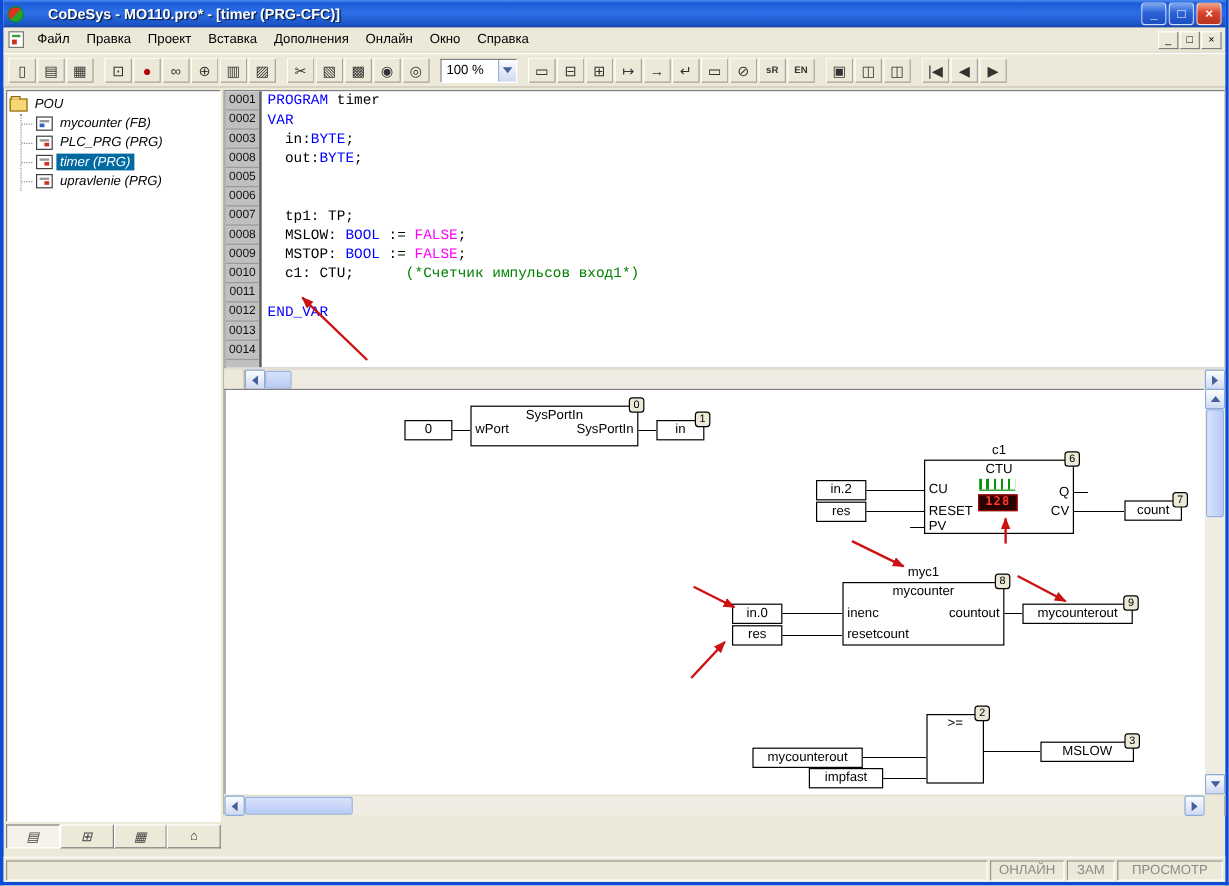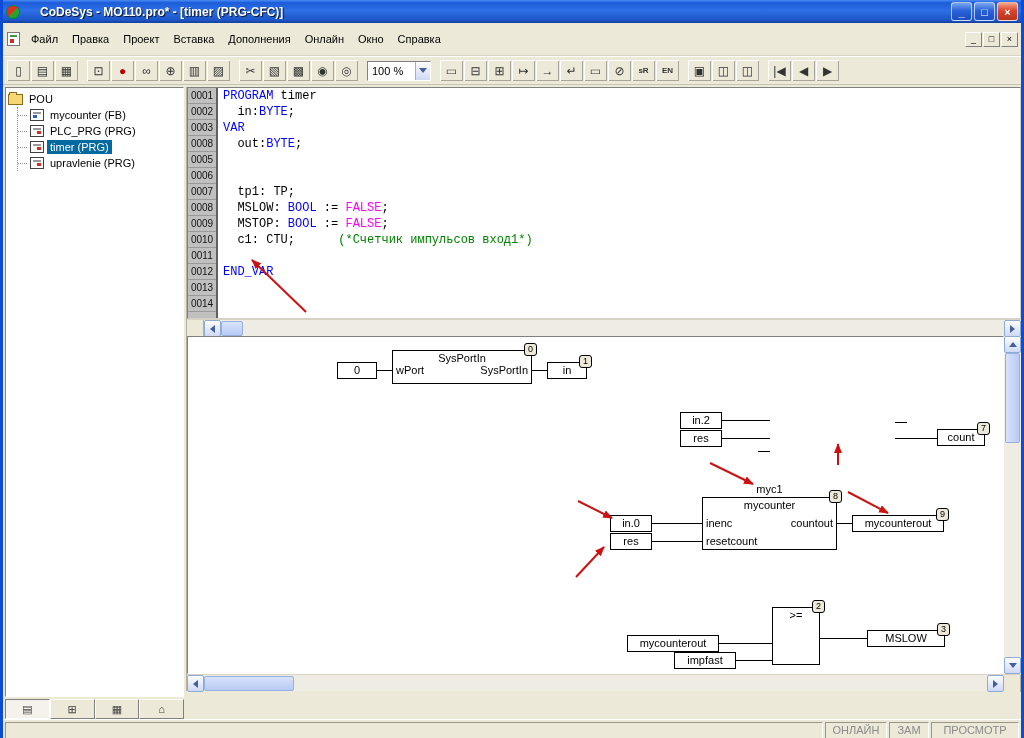--- a/index.html
+++ b/index.html
@@ -12,21 +12,21 @@
     background:linear-gradient(180deg,#4a8cf4 0%,#1b5cd8 12%,#2e6fe8 45%,#1c55c6 88%,#123f9b 100%);}
   .app-icon{width:14px;height:14px;border-radius:50%;flex:none;
     background:linear-gradient(135deg,#e03020 0 49%,#29a329 51% 100%);border:1px solid #083;}
   .title-text{color:#fff;font-weight:bold;font-size:12px;text-shadow:1px 1px 1px #013;flex:1;white-space:nowrap;overflow:hidden;}
   .title-btns{display:flex;gap:2px;}
   .tbtn{width:21px;height:19px;border-radius:3px;border:1px solid rgba(255,255,255,.65);color:#fff;font-size:11px;font-weight:bold;
     display:flex;align-items:center;justify-content:center;background:linear-gradient(180deg,#7aa7f0,#2a62d8 45%,#1c4ec0);cursor:default;}
   .tbtn.close{background:linear-gradient(180deg,#f2a38c,#d9452c 45%,#b8331c);}
 
   
-  .menubar{height:33px;flex:none;display:flex;align-items:center;background:#ece9d8;border-bottom:1px solid #d8d4c4;padding:0 2px;}
+  .menubar{height:21px;flex:none;display:flex;align-items:center;background:#ece9d8;border-bottom:1px solid #d8d4c4;padding:0 2px;}
   .mdi-icon{width:13px;height:14px;background:#fff;border:1px solid #777;margin:0 4px 0 2px;position:relative;flex:none;}
   .mdi-icon::before{content:"";position:absolute;left:2px;top:2px;right:2px;height:2px;background:#3c9a3c;}
   .mdi-icon::after{content:"";position:absolute;left:2px;top:6px;width:4px;height:4px;background:#cc3020;}
   .menu-items{display:flex;flex:1;}
   .menu-item{padding:3px 7px;cursor:default;}
   .mdi-btns{display:flex;gap:1px;margin-right:1px;}
   .mbtn{width:17px;height:15px;border:1px solid;border-color:#fff #808080 #808080 #fff;background:#ece9d8;font-size:9px;
     display:flex;align-items:center;justify-content:center;}
 
   
@@ -38,21 +38,21 @@
   .tb-btn .tb-glyph{pointer-events:none;}
   .tb-btn.small{font-size:8px;font-weight:bold;}
   .zoom-combo{width:64px;height:20px;background:#fff;border:1px solid;border-color:#808080 #fff #fff #808080;
     display:flex;align-items:center;margin-right:9px;flex:none;}
   .zoom-text{flex:1;padding-left:4px;font-size:11px;}
   .zoom-drop{width:15px;height:18px;background:linear-gradient(180deg,#fdfdfd,#cfd9f4);border-left:1px solid #98b0dd;
     display:flex;align-items:center;justify-content:center;}
 
   
   .main{flex:1;display:flex;align-items:flex-start;padding:2px 0 0 2px;}
-  .left-panel{width:179px;height:632px;flex:none;display:flex;flex-direction:column;margin-right:2px;}
+  .left-panel{width:179px;height:632px;flex:none;display:flex;flex-direction:column;margin-right:2px;font-style:italic;}
   .tree-box{flex:1;background:#fff;border:1px solid;border-color:#808080 #fff #fff #808080;overflow:hidden;padding:3px 2px;}
   .left-tabs{height:20px;flex:none;display:flex;margin-top:2px;}
   .ltab{flex:1;height:20px;border:1px solid;border-color:#fff #808080 #808080 #fff;background:#ece9d8;
     display:flex;align-items:center;justify-content:center;font-size:11px;color:#444;}
   .ltab.active{border-color:#808080 #fff #fff #808080;background:#f4f2ea;}
 
   .right-panel{flex:1;height:604px;display:flex;flex-direction:column;border-left:1px solid #b5b1a1;}
 
   
   .tree-row{display:flex;align-items:center;height:16px;gap:3px;white-space:nowrap;}
@@ -326,22 +326,22 @@
             <div class="gut-cell">0008</div>
             <div class="gut-cell">0009</div>
             <div class="gut-cell">0010</div>
             <div class="gut-cell">0011</div>
             <div class="gut-cell">0012</div>
             <div class="gut-cell">0013</div>
             <div class="gut-cell">0014</div>
           </div>
         <div class="code" id="code">
             <div class="code-line"><span class="seg-k">PROGRAM</span><span class="seg-p"> timer</span></div>
+            <div class="code-line"><span class="seg-k">VAR</span></div>
             <div class="code-line"><span class="seg-p">  in:</span><span class="seg-k">BYTE</span><span class="seg-p">;</span></div>
-            <div class="code-line"><span class="seg-k">VAR</span></div>
             <div class="code-line"><span class="seg-p">  out:</span><span class="seg-k">BYTE</span><span class="seg-p">;</span></div>
             <div class="code-line"></div>
             <div class="code-line"></div>
             <div class="code-line"><span class="seg-p">  tp1: TP;</span></div>
             <div class="code-line"><span class="seg-p">  MSLOW: </span><span class="seg-k">BOOL</span><span class="seg-p"> := </span><span class="seg-v">FALSE</span><span class="seg-p">;</span></div>
             <div class="code-line"><span class="seg-p">  MSTOP: </span><span class="seg-k">BOOL</span><span class="seg-p"> := </span><span class="seg-v">FALSE</span><span class="seg-p">;</span></div>
             <div class="code-line"><span class="seg-p">  c1: CTU;</span><span class="seg-c">      (*Счетчик импульсов вход1*)</span></div>
             <div class="code-line"></div>
             <div class="code-line"><span class="seg-k">END_VAR</span></div>
             <div class="code-line"></div>
@@ -395,20 +395,32 @@
             <div class="iobox" style="left: 664px; top: 178px; width: 92px;"><span>mycounterout</span><div class="badge">9</div></div>
             <div class="iobox" style="left: 439px; top: 298px; width: 92px;"><span>mycounterout</span></div>
             <div class="iobox" style="left: 486px; top: 315px; width: 62px;"><span>impfast</span></div>
             <div class="iobox" style="left: 679px; top: 293px; width: 78px;"><span>MSLOW</span><div class="badge">3</div></div>
             <div class="blk" style="left: 204px; top: 13px; width: 140px; height: 34px;">
               <div class="blk-title">SysPortIn</div>
               <div class="pin-l" style="top: 13px;">wPort</div>
               <div class="pin-r" style="top: 13px;">SysPortIn</div>
               <div class="badge">0</div>
             </div>
+            <div class="blk" style="left: 582px; top: 58px; width: 125px; height: 62px;">
+              <div class="blk-inst">c1</div>
+              <div class="blk-title">CTU</div>
+              <div class="pin-l" style="top: 18px;">CU</div>
+              <div class="pin-l" style="top: 36px;">RESET</div>
+              <div class="pin-l" style="top: 49px;">PV</div>
+              <div class="pin-r" style="top: 20px;">Q</div>
+              <div class="pin-r" style="top: 36px;">CV</div>
+              <div class="ctu-wave" style="left: 45px; top: 15px; width: 30px;"></div>
+              <div class="ctu-value" style="left: 44px; top: 28px; width: 33px; height: 14px;">128</div>
+              <div class="badge">6</div>
+            </div>
             <div class="blk" style="left: 514px; top: 160px; width: 135px; height: 53px;">
               <div class="blk-inst">myc1</div>
               <div class="blk-title">mycounter</div>
               <div class="pin-l" style="top: 19px;">inenc</div>
               <div class="pin-l" style="top: 37px;">resetcount</div>
               <div class="pin-r" style="top: 19px;">countout</div>
               <div class="badge">8</div>
             </div>
             <div class="blk" style="left: 584px; top: 270px; width: 48px; height: 58px;">
               <div class="blk-title">&gt;=</div>

